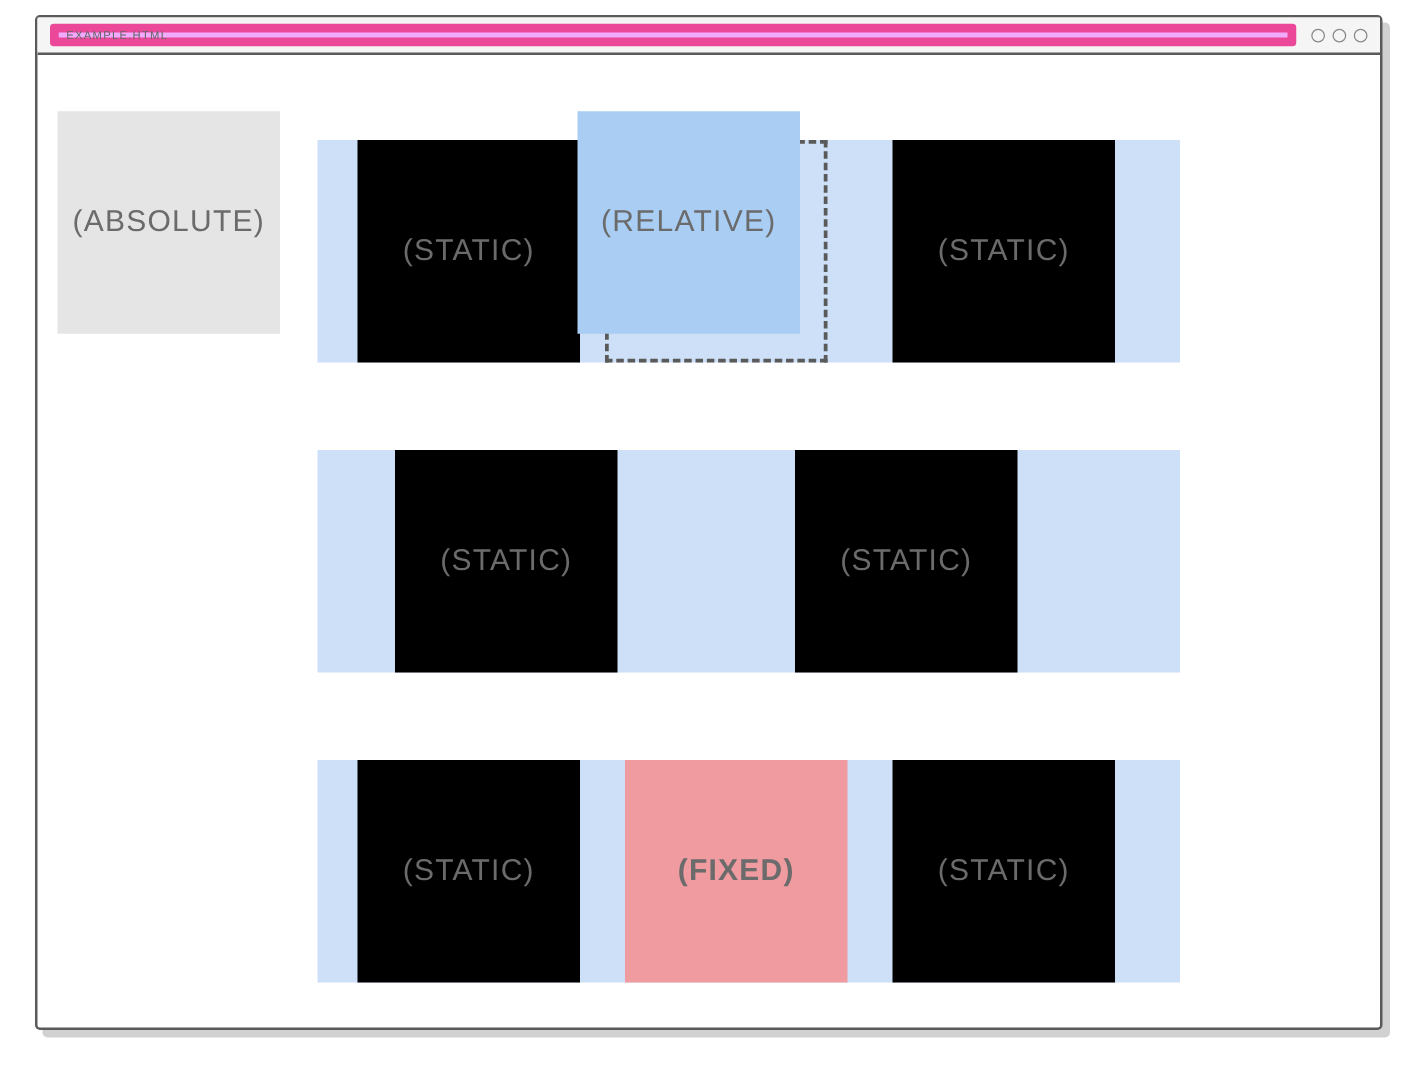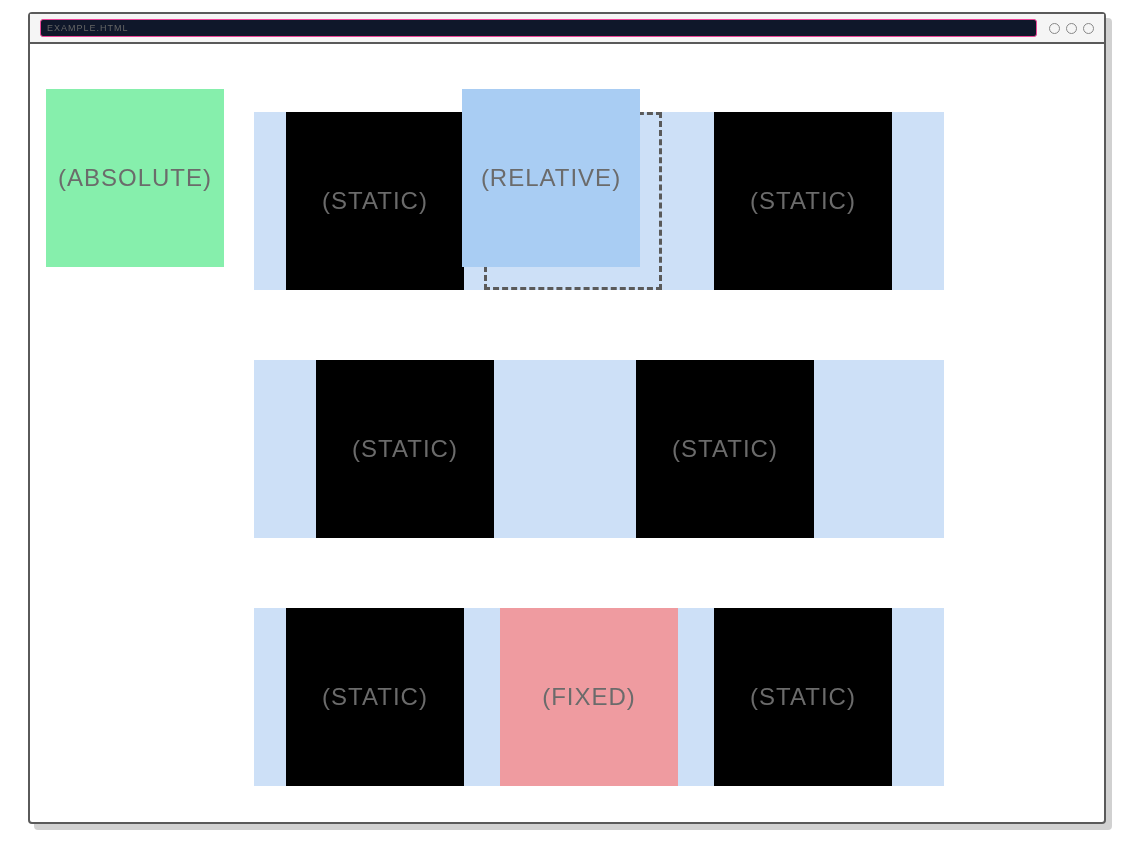--- a/index.html
+++ b/index.html
@@ -25,23 +25,23 @@
     height: 30px;
     border-bottom: 2px solid #5a5a5a;
     background: #f5f5f5;
     display: flex;
     align-items: center;
     padding: 0 10px;
   }
   .address-bar {
     flex: 1;
     height: 18px;
-    border: 1px solid #ec4899;
+    border: 7px solid #ec4899;
     border-radius: 3px;
-    background: #0f172a;
+    background: #f0abfc;
     font-size: 9px;
     letter-spacing: 1px;
     color: #666;
     padding: 0 6px;
     display: flex;
     align-items: center;
     text-transform: uppercase;
   }
   .window-dots {
     display: flex;
@@ -80,21 +80,21 @@
     font-size: 24px;
     letter-spacing: 1px;
     color: #6b6b6b;
     font-weight: 300;
     font-stretch: condensed;
   }
   .box-label {
     text-transform: uppercase;
   }
   .static-box { background: #000000; }
-  .absolute-box { background: #86efac; }
+  .absolute-box { background: #e5e5e5; }
   .relative-box { background: #a9cdf3; }
   .fixed-box { background: #ef9ba0; }
   .ghost {
     position: absolute;
     border: 3px dashed #5a5a5a;
     background: transparent;
   }
 </style>
 </head>
 <body>
@@ -135,21 +135,21 @@
     <div class="box static-box" style="left:286px; top:316px;">
       <span class="box-label">(static)</span>
     </div>
     <div class="box static-box" style="left:606px; top:316px;">
       <span class="box-label">(static)</span>
     </div>
 
     <div class="box static-box" style="left:256px; top:564px;">
       <span class="box-label">(static)</span>
     </div>
-    <div class="box fixed-box" style="left:470px; top:564px;">
+    <div class="box fixed-box" style="left:470px; top:564px;font-weight:bold;">
       <span class="box-label">(fixed)</span>
     </div>
     <div class="box static-box" style="left:684px; top:564px;">
       <span class="box-label">(static)</span>
     </div>
 
   </div>
 </div>
 
 </body></html>

